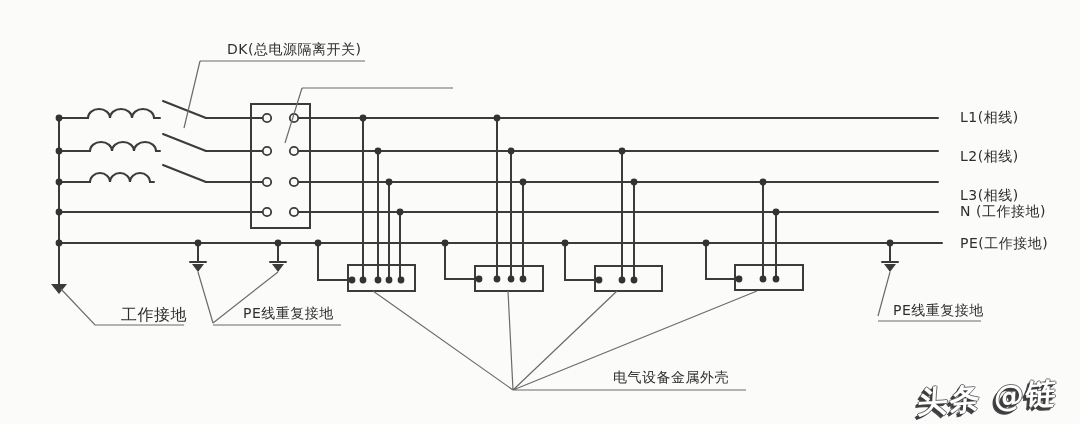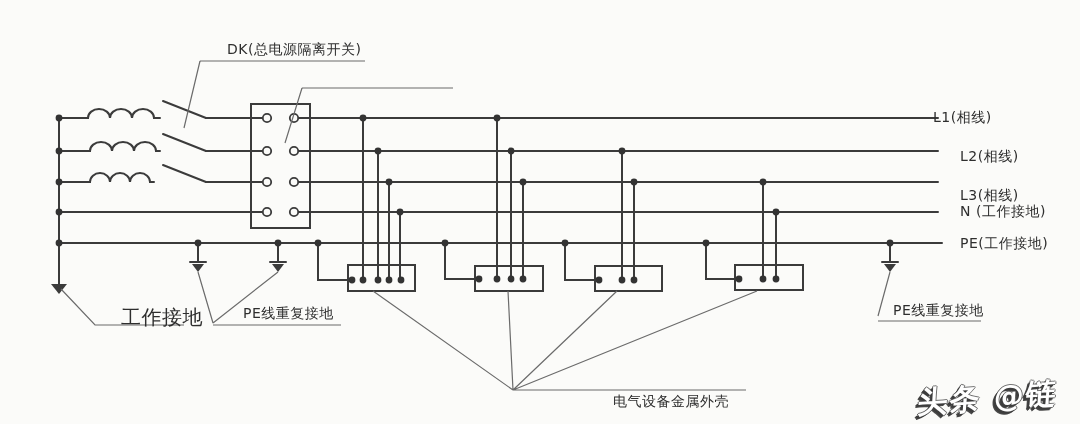--- a/index.html
+++ b/index.html
@@ -151,28 +151,28 @@
       <path d="M61 289 L95 325 H184"></path>
       <path d="M198 272 L213 323 M278 272 L213 323 M213 325 H341"></path>
       <path d="M373 291 L513 390 M508 291 L513 390 M617 291 L513 390 M757 291 L513 390 M513 390 H746"></path>
       <path d="M890 272 L878 316 M878 321 H981"></path>
     </g>
   </svg>
 
   <div class="label" style="left:227px;top:42px;">DK(总电源隔离开关)</div>
 
 
-  <div class="label" style="left:933px;top:110px;">L1(相线)</div>
+  <div class="label" style="left:960px;top:110px;">L1(相线)</div>
   <div class="label" style="left:960px;top:149px;">L2(相线)</div>
   <div class="label" style="left:960px;top:188px;">L3(相线)</div>
   <div class="label" style="left:960px;top:204px;">N (工作接地)</div>
   <div class="label" style="left:960px;top:236px;">PE(工作接地)</div>
 
-  <div class="label" style="left:121px;top:306px;font-size:20px;">工作接地</div>
+  <div class="label" style="left:121px;top:306px;font-size:16px;">工作接地</div>
 
   <div class="label" style="left:243px;top:306px;">PE线重复接地</div>
 
-  <div class="label" style="left:613px;top:370px;margin-top:24px;">电气设备金属外壳</div>
+  <div class="label" style="left:613px;top:370px;">电气设备金属外壳</div>
 
   <div class="label small" style="left:893px;top:303px;">PE线重复接地</div>
 
   <div id="watermark">头条 @链筑</div>
 </div>
 
 </body></html>

